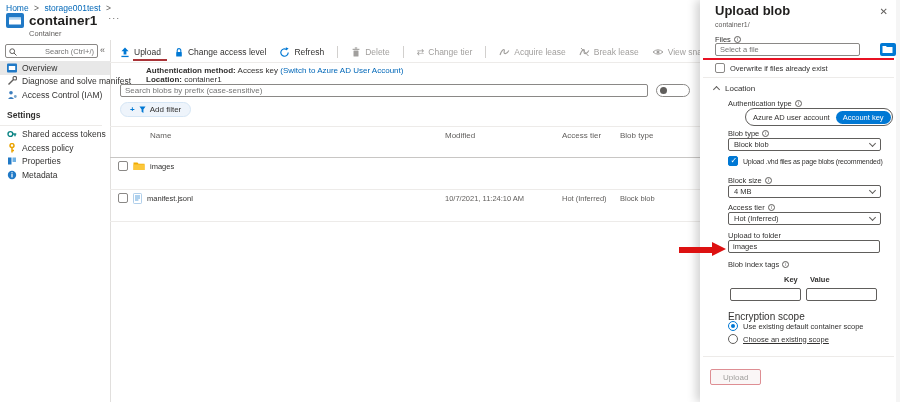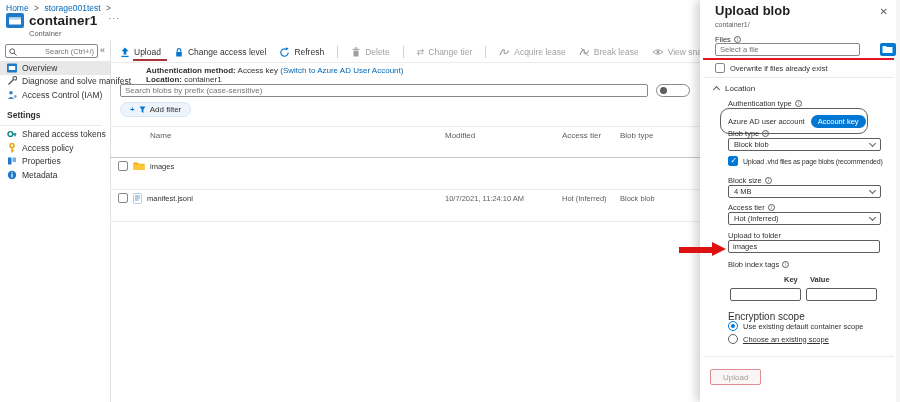--- a/index.html
+++ b/index.html
@@ -102,21 +102,21 @@
     flex:0 0 10px; cursor:pointer; }
   .cb2.checked { background:#0078d4; border-color:#0078d4; position:relative; }
   .cb2.checked::after { content:"✓"; position:absolute; left:1.5px; top:-1px; color:#fff; font-size:8px; }
   .pdivider { left:3px; width:191px; border-top:1px solid #edebe9; }
   #divider1 { top:77px; }
   #advanced-row { left:14px; top:84px; display:flex; align-items:center; gap:6px; font-size:8px;
     color:#323130; cursor:pointer; }
   .chev-up { width:5px; height:5px; border-left:1px solid #605e5c; border-top:1px solid #605e5c;
     transform:rotate(45deg); margin-top:2px; }
   #authtype-label { left:28px; top:99px; }
-  #segmented { left:20px; top:108px; height:26px; display:inline-flex; align-items:center;
+  #segmented { left:45px; top:108px; height:18px; display:inline-flex; align-items:center;
     border:1px solid #605e5c; border-radius:9px; padding:0 1px; }
   .seg { font-size:7.5px; padding:1px 6px; white-space:nowrap; cursor:pointer; }
   .seg.selected { background:#0078d4; color:#fff; border-radius:8px; padding:2px 7px; }
   .pselect { height:13px; width:153px; border:1px solid #605e5c; border-radius:2px;
     display:flex; align-items:center; justify-content:space-between; padding:0 5px;
     font-size:7.5px; cursor:pointer; background:#fff; }
   .chev-down { width:5px; height:5px; border-right:1px solid #605e5c; border-bottom:1px solid #605e5c;
     transform:rotate(45deg); margin-top:-3px; }
   #blobtype-label { left:28px; top:129px; }
   #blobtype-select { left:28px; top:138px; }

